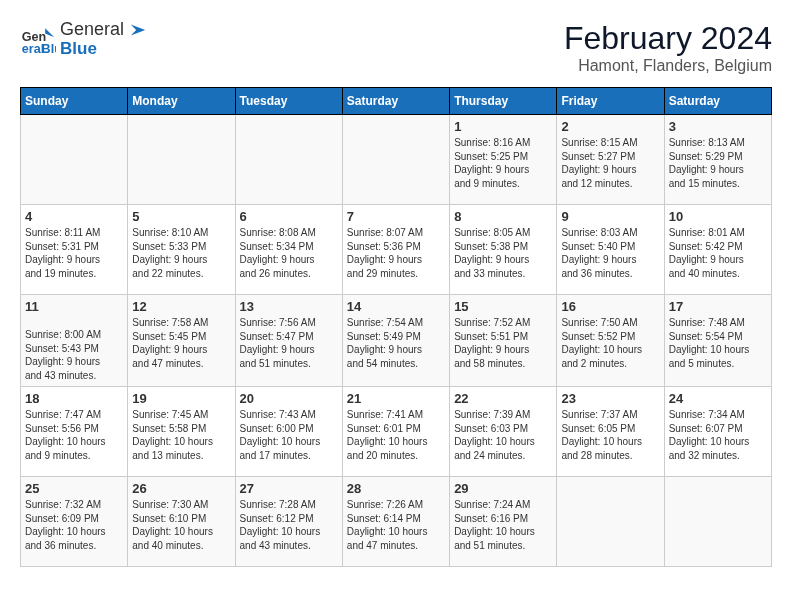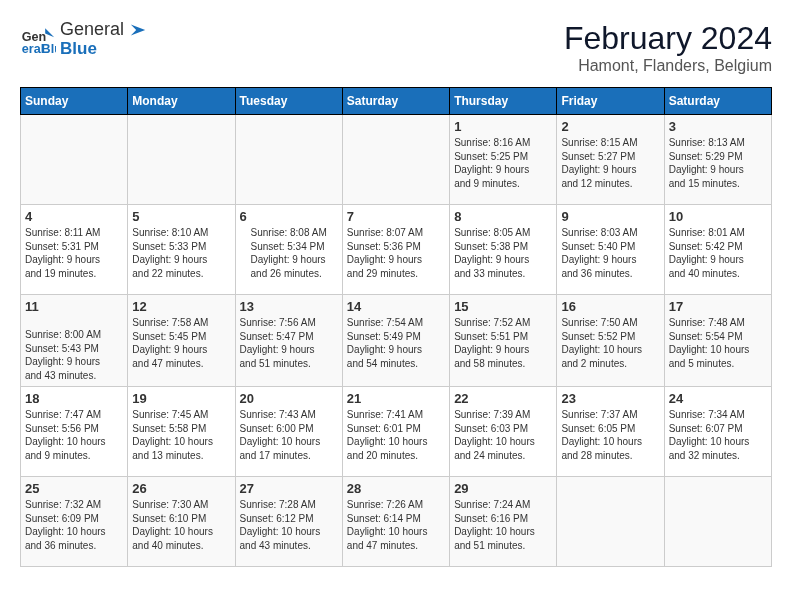--- a/index.html
+++ b/index.html
@@ -156,21 +156,21 @@
         </td>
         <td>
           <span class="day-number">5</span>
           <div class="day-info" style="white-space: pre-line;">Sunrise: 8:10 AM
 Sunset: 5:33 PM
 Daylight: 9 hours
 and 22 minutes.</div>
         </td>
         <td>
           <span class="day-number">6</span>
-          <div class="day-info" style="white-space: pre-line; margin-left: 11px;">Sunrise: 8:08 AM
+          <div class="day-info" style="white-space: pre-line;">Sunrise: 8:08 AM
 Sunset: 5:34 PM
 Daylight: 9 hours
 and 26 minutes.</div>
         </td>
         <td>
           <span class="day-number">7</span>
           <div class="day-info" style="white-space: pre-line;">Sunrise: 8:07 AM
 Sunset: 5:36 PM
 Daylight: 9 hours
 and 29 minutes.</div>

